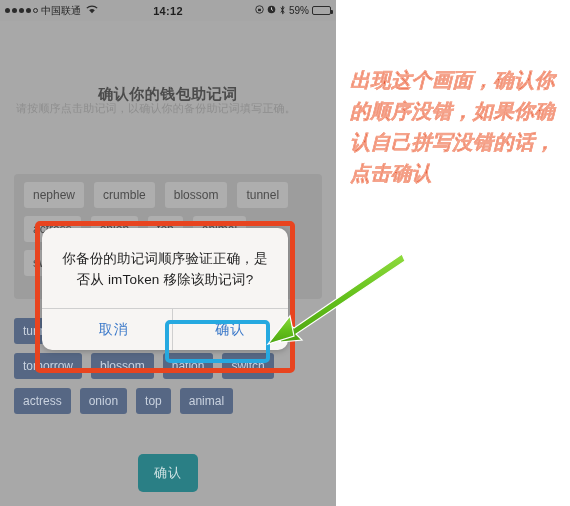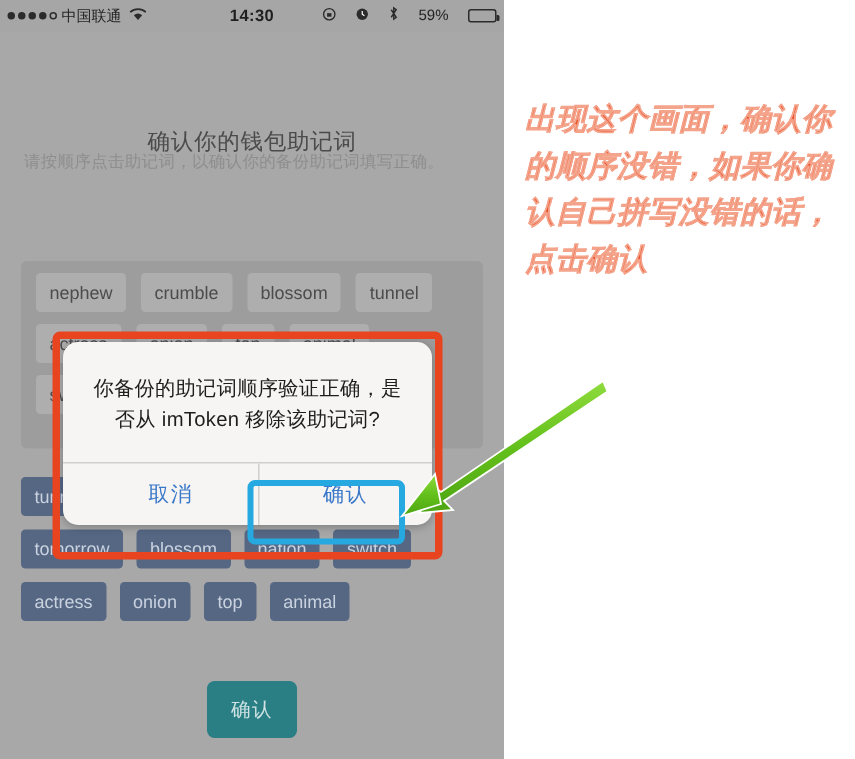--- a/index.html
+++ b/index.html
@@ -66,21 +66,21 @@
     flex: 1;
     text-align: center;
     font-size: 11px;
     font-weight: bold;
     color: #1f1f1f;
     letter-spacing: 0.3px;
   }
   .sb-right {
     display: flex;
     align-items: center;
-    gap: 13px;
+    gap: 3px;
     padding-right: 5px;
     width: 120px;
     justify-content: flex-end;
     font-size: 10px;
     color: #242424;
   }
   .battery {
     width: 19px; height: 9px;
     border: 1px solid #2b2b2b;
     border-radius: 2px;
@@ -124,21 +124,21 @@
     letter-spacing: 1px;
   }
 
   
   .content-title {
     position: absolute;
     left: 0; right: 0;
     top: 85px;
     text-align: center;
     font-size: 15px;
-    font-weight: normal;
+    font-weight: bold;
     color: #4b4b4b;
     letter-spacing: 0.5px;
   }
   .content-sub {
     position: absolute;
     left: 16px;
     right: 16px;
     top: 100px;
     font-size: 11px;
     line-height: 17px;
@@ -328,21 +328,21 @@
             <span class="dot empty"></span>
         </span>
         <span class="carrier">中国联通</span>
         <span class="wifi-icon">
           <svg width="12" height="9" viewBox="0 0 12 9">
             <path d="M6 8.3 L3.2 5.2 A4.3 4.3 0 0 1 8.8 5.2 Z" fill="#2b2b2b"></path>
             <path d="M0.8 3.1 A7.6 7.6 0 0 1 11.2 3.1" stroke="#2b2b2b" stroke-width="1.2" fill="none"></path>
           </svg>
         </span>
       </div>
-      <div class="sb-center">14:30</div>
+      <div class="sb-center">14:12</div>
       <div class="sb-right">
         <span>
           <svg width="9" height="9" viewBox="0 0 10 10">
               <circle cx="5" cy="5" r="4.2" fill="none" stroke="#2b2b2b" stroke-width="1"></circle>
               <rect x="3.4" y="4.2" width="3.2" height="2.6" fill="#2b2b2b"></rect>
             </svg>
         </span>
         <span>
           <svg width="9" height="9" viewBox="0 0 10 10">
               <circle cx="5" cy="5" r="4.2" fill="#2b2b2b"></circle>

